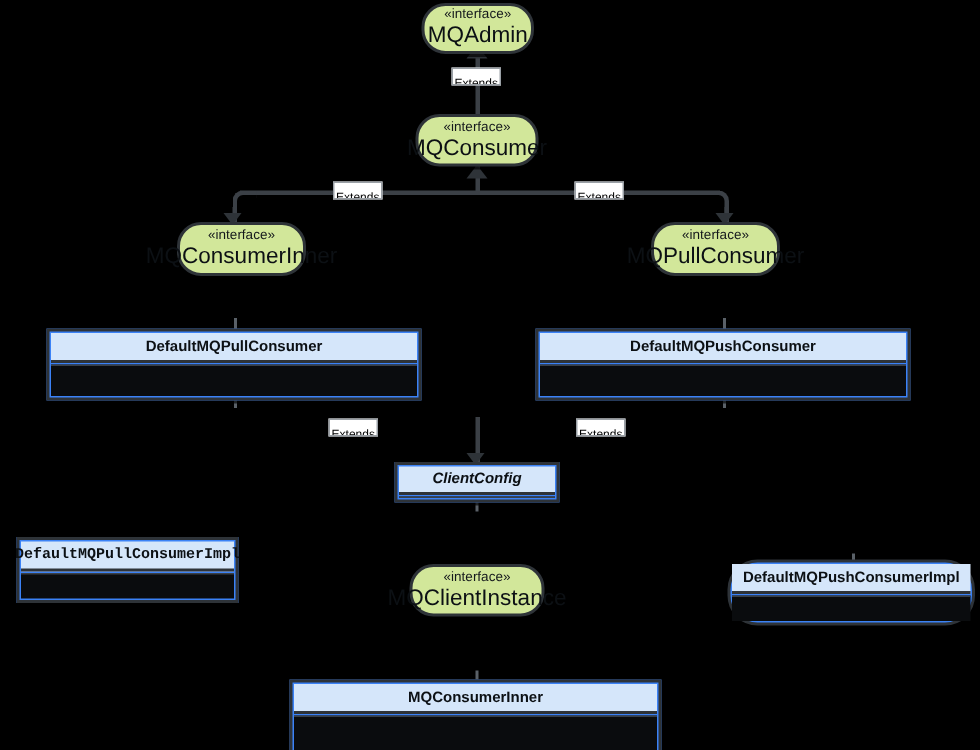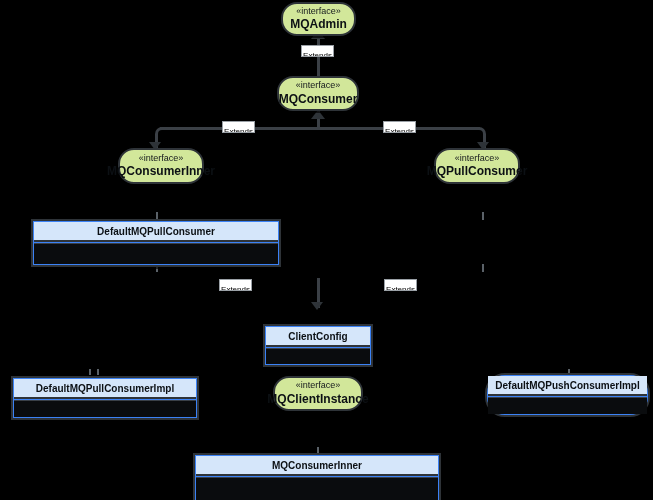--- a/index.html
+++ b/index.html
@@ -33,22 +33,22 @@
     justify-content: center;
     line-height: 1.25;
     border-radius: 16px;
   }
   .iface .stereo {
     font-size: 9px;
     color: #14181c;
     letter-spacing: 0px;
   }
   .iface .iname {
-    font-size: 12px;
-    font-weight: bold;
+    font-size: 15px;
+    font-weight: normal;
     color: #0c1014;
   }
 
   
   .cls {
     background: #3b82f6;
     display: flex;
     flex-direction: column;
   }
   .cls .chead {
@@ -184,27 +184,31 @@
   <div class="uml-box iface" style="left:434px; top:148px; width:86px; height:36px;">
     <div class="stereo">«interface»</div>
     <div class="iname">MQPullConsumer</div>
   </div>
 
   <div class="uml-box cls" style="left:31px; top:219px; width:250px; height:48px;">
     <div class="chead">DefaultMQPullConsumer</div>
     <div class="cbody"></div>
   </div>
 
-
-  <div class="uml-box cls compact" style="left:263px; top:324px; width:110px; height:43px;">
+  <div class="uml-box cls" style="left:357px; top:219px; width:250px; height:48px;">
+    <div class="chead">DefaultMQPushConsumer</div>
+    <div class="cbody"></div>
+  </div>
+
+  <div class="uml-box cls compact" style="left:263px; top:308px; width:110px; height:27px;font-style:italic;">
     <div class="chead">ClientConfig</div>
     <div class="cbody"></div>
   </div>
 
-  <div class="uml-box cls" style="left:11px; top:376px; width:188px; height:44px;">
+  <div class="uml-box cls" style="left:11px; top:358px; width:148px; height:44px;font-family:Liberation Mono, monospace;">
     <div class="chead">DefaultMQPullConsumerImpl</div>
     <div class="cbody"></div>
   </div>
 
   <div class="uml-box iface" style="left:273px; top:376px; width:90px; height:35px;">
     <div class="stereo">«interface»</div>
     <div class="iname">MQClientInstance</div>
   </div>
 
   <div class="uml-box cls" style="left:485px; top:373px; width:165px; height:44px;border-radius:20px;">

